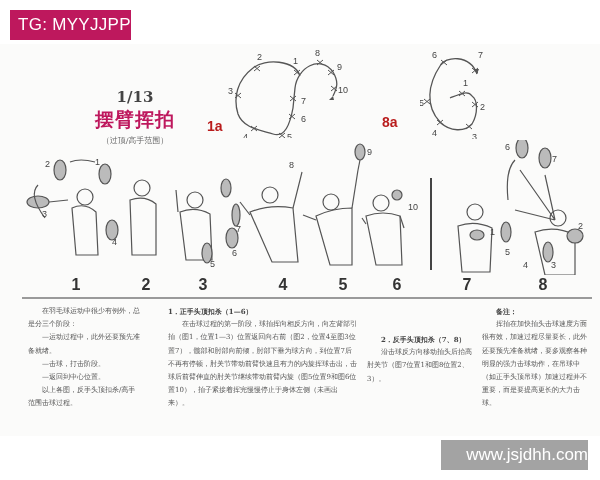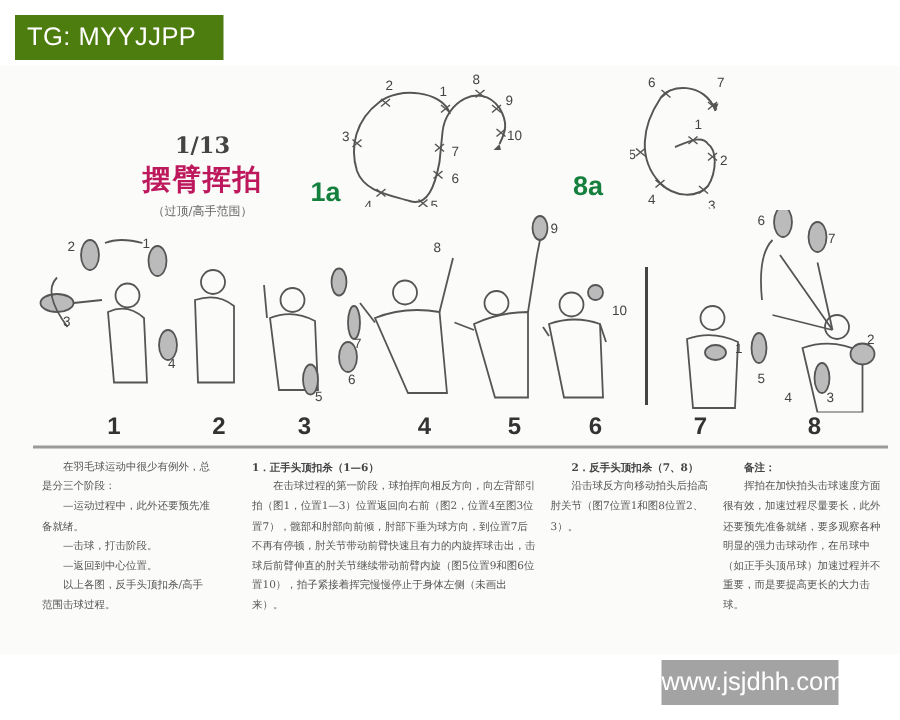--- a/index.html
+++ b/index.html
@@ -1,30 +1,30 @@
 <!DOCTYPE html>
 <html><head>
 <meta charset="utf-8">
 <style>
   html, body { margin:0; padding:0; }
   body { width:600px; height:480px; background:#ffffff; position:relative; overflow:hidden;
          font-family:"DejaVu Serif", serif; color:#333; }
   .page { position:absolute; left:0; top:44px; width:600px; height:392px; background:#fbfbfa; }
-  .wm-top { position:absolute; left:10px; top:10px; width:139px; height:30px; background:#4d7c0f;
+  .wm-top { position:absolute; left:10px; top:10px; width:121px; height:30px; background:#be185d;
             color:#fff; font-family:"Liberation Sans", sans-serif; font-size:17px; line-height:30px;
             padding-left:8px; box-sizing:border-box; letter-spacing:0.3px; }
-  .wm-bot { position:absolute; left:441px; top:440px; width:118px; height:30px; background:#a3a3a3;
+  .wm-bot { position:absolute; left:441px; top:440px; width:147px; height:30px; background:#a3a3a3;
             color:#fff; font-family:"Liberation Sans", sans-serif; font-size:17px; line-height:30px;
             text-align:right; }
   .title-block { position:absolute; left:80px; top:48px; width:110px; text-align:center; }
   .page-num { font-size:15px; font-weight:bold; color:#444;margin-top:40px; }
   .title { font-size:19px; font-weight:bold; color:#be185d; margin-top:1px; letter-spacing:1px; }
   .subtitle { font-size:8px; color:#666; margin-top:2px; }
   .diag-label { position:absolute; font-family:"Liberation Sans", sans-serif; font-weight:bold;
-                font-size:18px; color:#15803d; }
+                font-size:14px; color:#b91c1c; }
   .fig-num { position:absolute; top:276px; font-family:"Liberation Sans", sans-serif; font-weight:bold;
              font-size:16px; color:#333; width:20px; text-align:center; }
   .rule { position:absolute; left:22px; top:297px; width:570px; height:2px; background:#9a9a9a; }
   .vbar { position:absolute; left:430px; top:178px; width:2px; height:92px; background:#444; }
   .col { position:absolute; top:305px; font-size:7px; line-height:13.2px; color:#555; }
   .col p { margin:0; }
   .indent { text-indent:14px; }
   .bold { font-weight:bold; color:#444; }
   svg text { font-family:"Liberation Sans", sans-serif; font-size:9px; fill:#444; }
 </style>
@@ -187,21 +187,21 @@
   <p class="indent">—击球，打击阶段。</p>
   <p class="indent">—返回到中心位置。</p>
   <p class="indent">以上各图，反手头顶扣杀/高手范围击球过程。</p>
 </div>
 
 <div class="col" style="left:168px;width:190px;">
   <p class="bold">1．正手头顶扣杀（1—6）</p>
   <p class="indent">在击球过程的第一阶段，球拍挥向相反方向，向左背部引拍（图1，位置1—3）位置返回向右前（图2，位置4至图3位置7），髋部和肘部向前倾，肘部下垂为球方向，到位置7后不再有停顿，肘关节带动前臂快速且有力的内旋挥球击出，击球后前臂伸直的肘关节继续带动前臂内旋（图5位置9和图6位置10），拍子紧接着挥完慢慢停止于身体左侧（未画出来）。</p>
 </div>
 
-<div class="col" style="left:367px;width:106px;">
+<div class="col" style="left:367px;width:106px;margin-top:28px;">
   <p class="indent bold">2．反手头顶扣杀（7、8）</p>
   <p class="indent">沿击球反方向移动拍头后抬高肘关节（图7位置1和图8位置2、3）。</p>
 </div>
 
 <div class="col" style="left:482px;width:108px;">
   <p class="indent bold">备注：</p>
   <p class="indent">挥拍在加快拍头击球速度方面很有效，加速过程尽量要长，此外还要预先准备就绪，要多观察各种明显的强力击球动作，在吊球中（如正手头顶吊球）加速过程并不重要，而是要提高更长的大力击球。</p>
 </div>
 
 <div class="wm-bot">www.jsjdhh.com</div>

